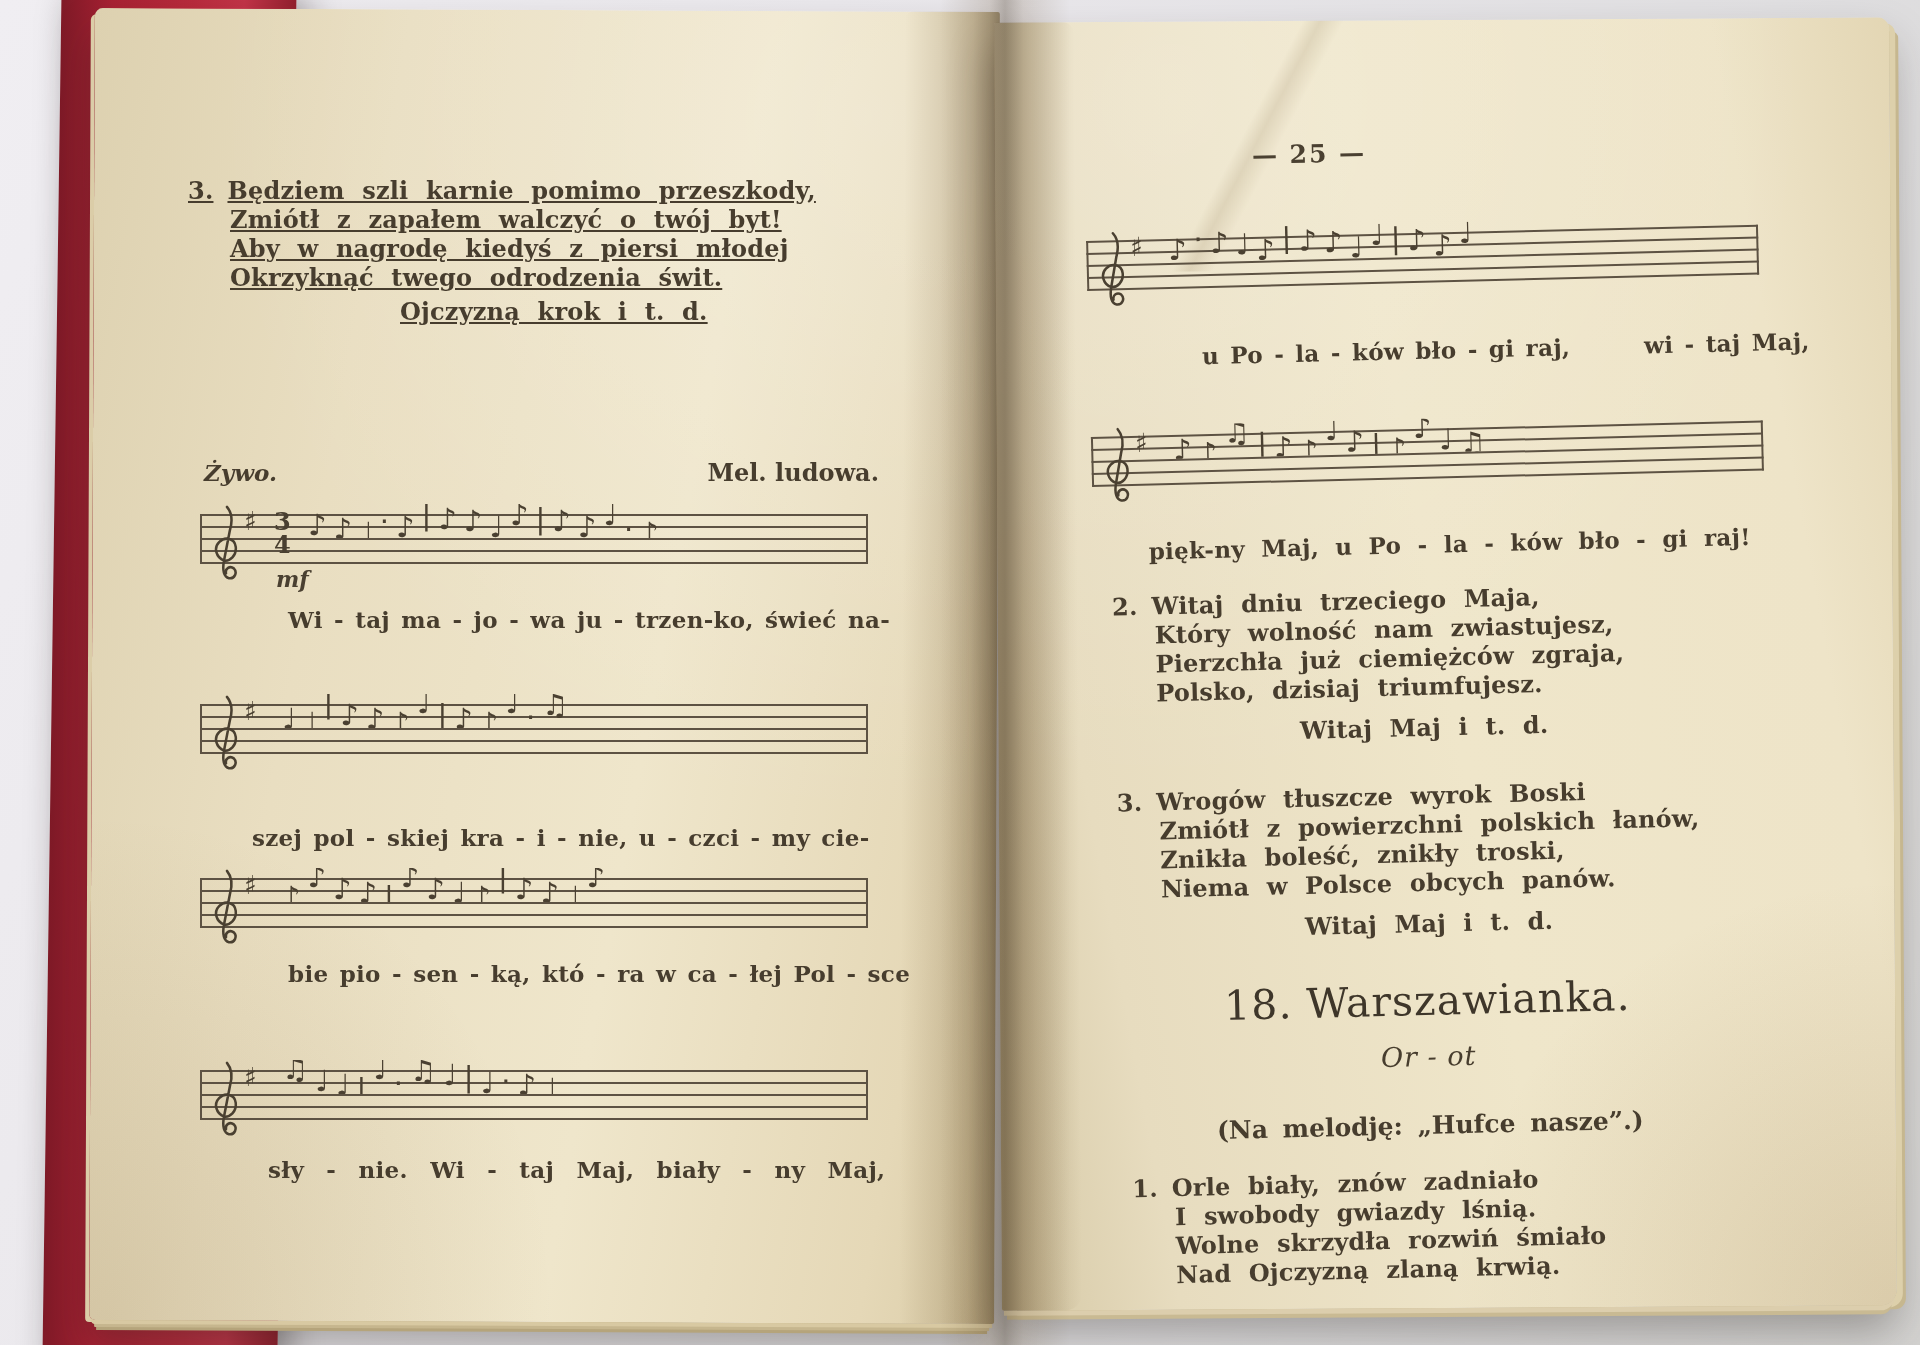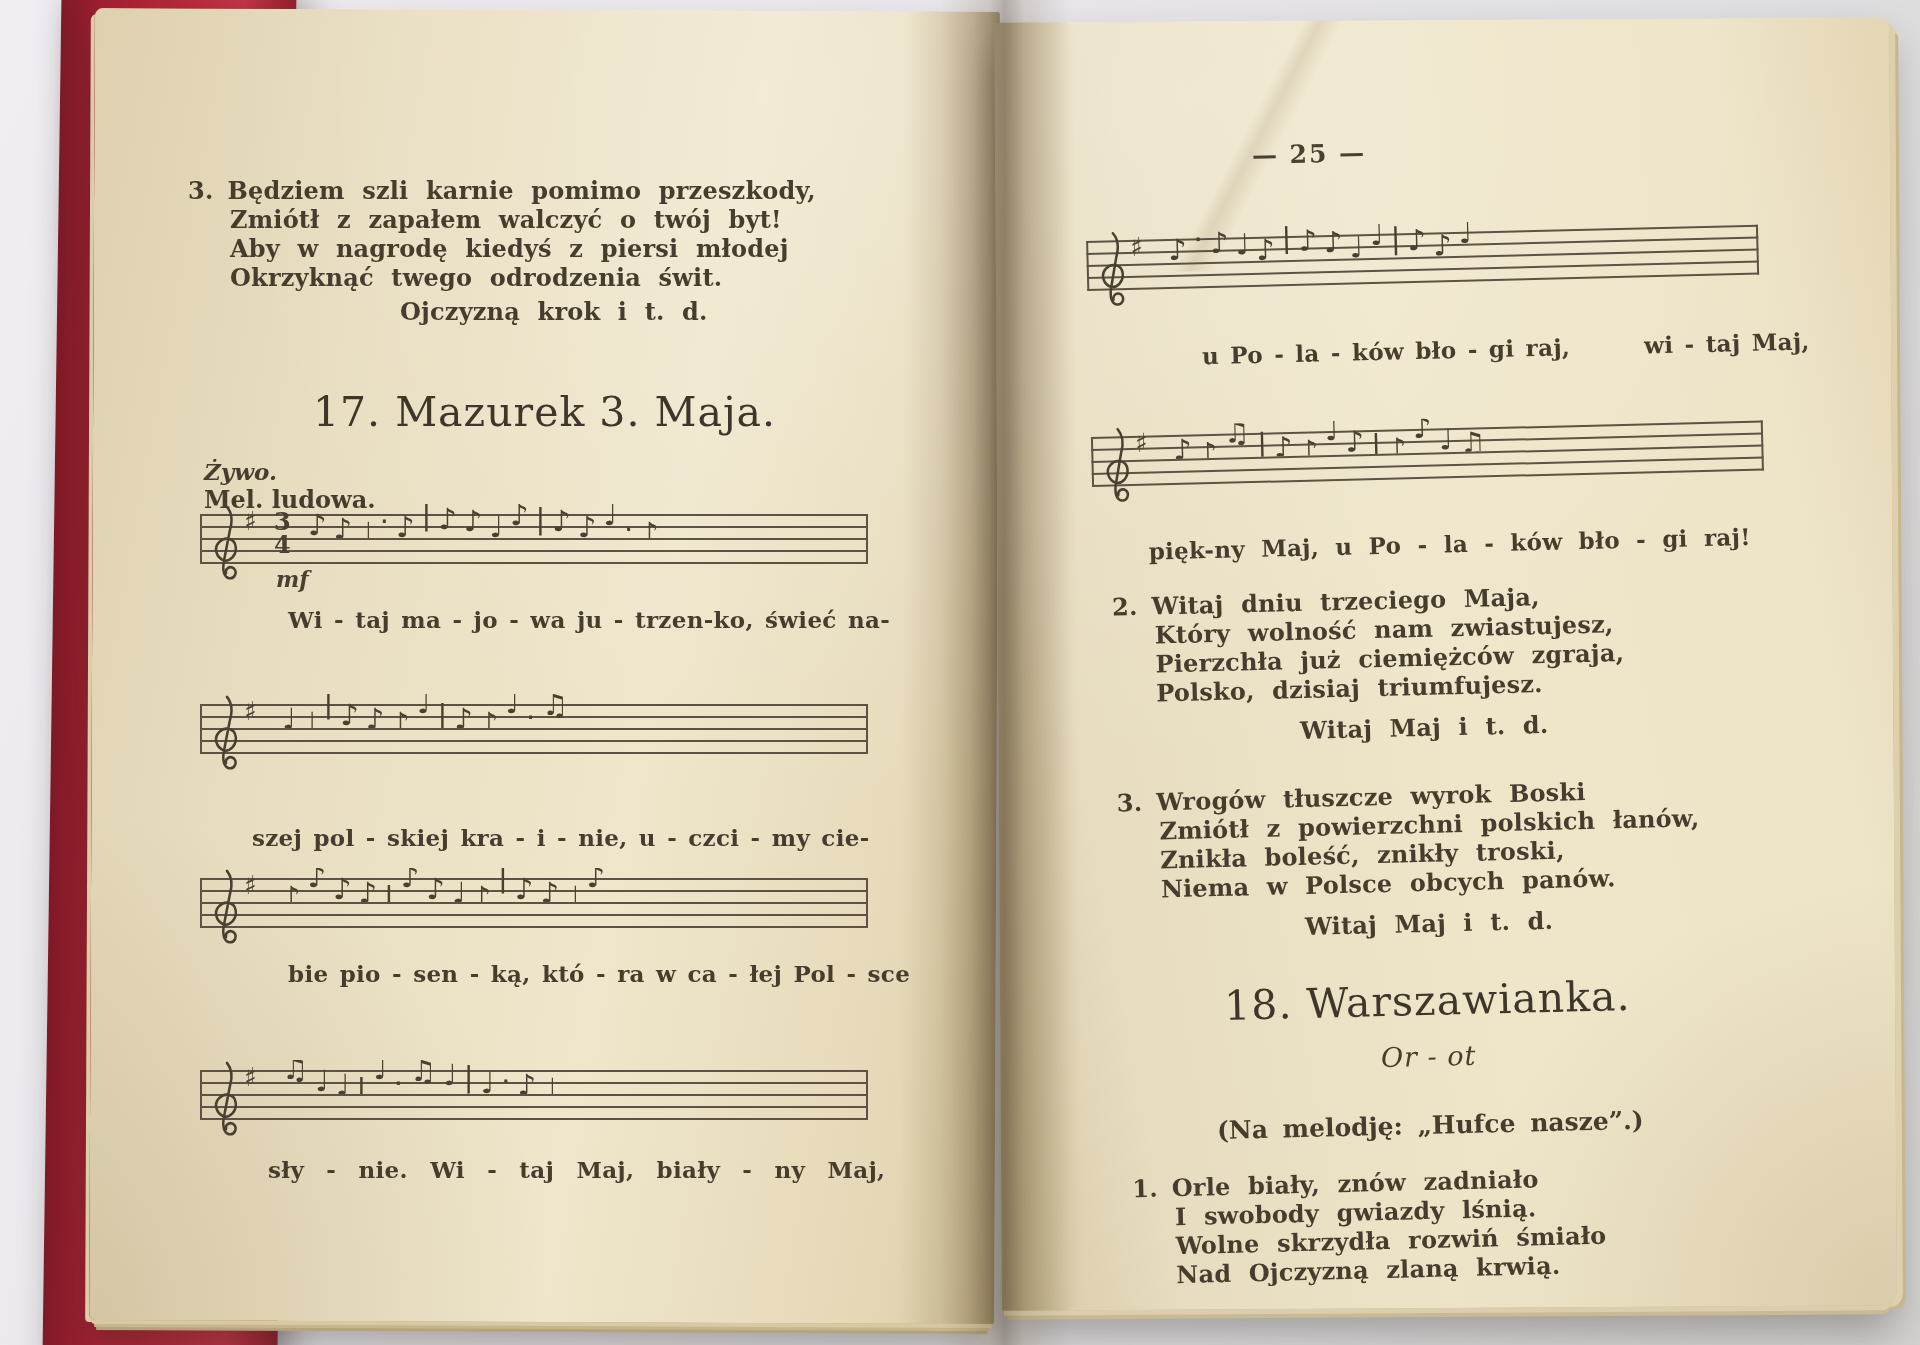--- a/index.html
+++ b/index.html
@@ -83,31 +83,30 @@
 </head>
 <body>
 
 <div class="scene">
   <div class="cover"></div>
 
   <div class="page page-left">
     <div class="lp-content">
 
 
-      <div class="verse" style="left:96px;top:166px;">
+      <div class="verse" style="left:96px;top:166px;text-decoration:underline;">
         <div class="vline"><span class="vnum">3.</span><span>Będziem szli karnie pomimo przeszkody,</span></div>
         <div class="vline ind">Zmiótł z zapałem walczyć o twój byt!</div>
         <div class="vline ind">Aby w nagrodę kiedyś z piersi młodej</div>
         <div class="vline ind">Okrzyknąć twego odrodzenia świt.</div>
         <div class="refrain" style="margin-left:212px;">Ojczyzną krok i t. d.</div>
       </div>
 
-      <div class="title" style="top:378px;">17. Mazurek 3. Maja.</div>
-
-      <div class="meta-row" style="left:112px;right:118px;top:448px;flex-direction:column;">
+
+      <div class="meta-row" style="left:112px;right:118px;top:448px;">
         <span class="tempo">Żywo.</span>
         <span class="credit">Mel. ludowa.</span>
       </div>
 
       <div class="staff" style="left:108px;top:486px;width:668px;">
         <div class="stafflines"></div>
         <svg class="clef" width="34" height="82" viewBox="0 0 32 84">
           <path d="M18 5 C23 11 24 19 21 29 L15 60 C13 70 15 77 20 78 C26 79 29 72 25 68 C21 65 16 68 17 73 M15 60 C7 57 4 47 10 41 C16 35 26 37 27 46 C28 55 21 61 15 60" fill="none" stroke="#4a4031" stroke-width="2.6" stroke-linecap="round"></path>
         </svg>
         <span class="sharp">♯</span>

